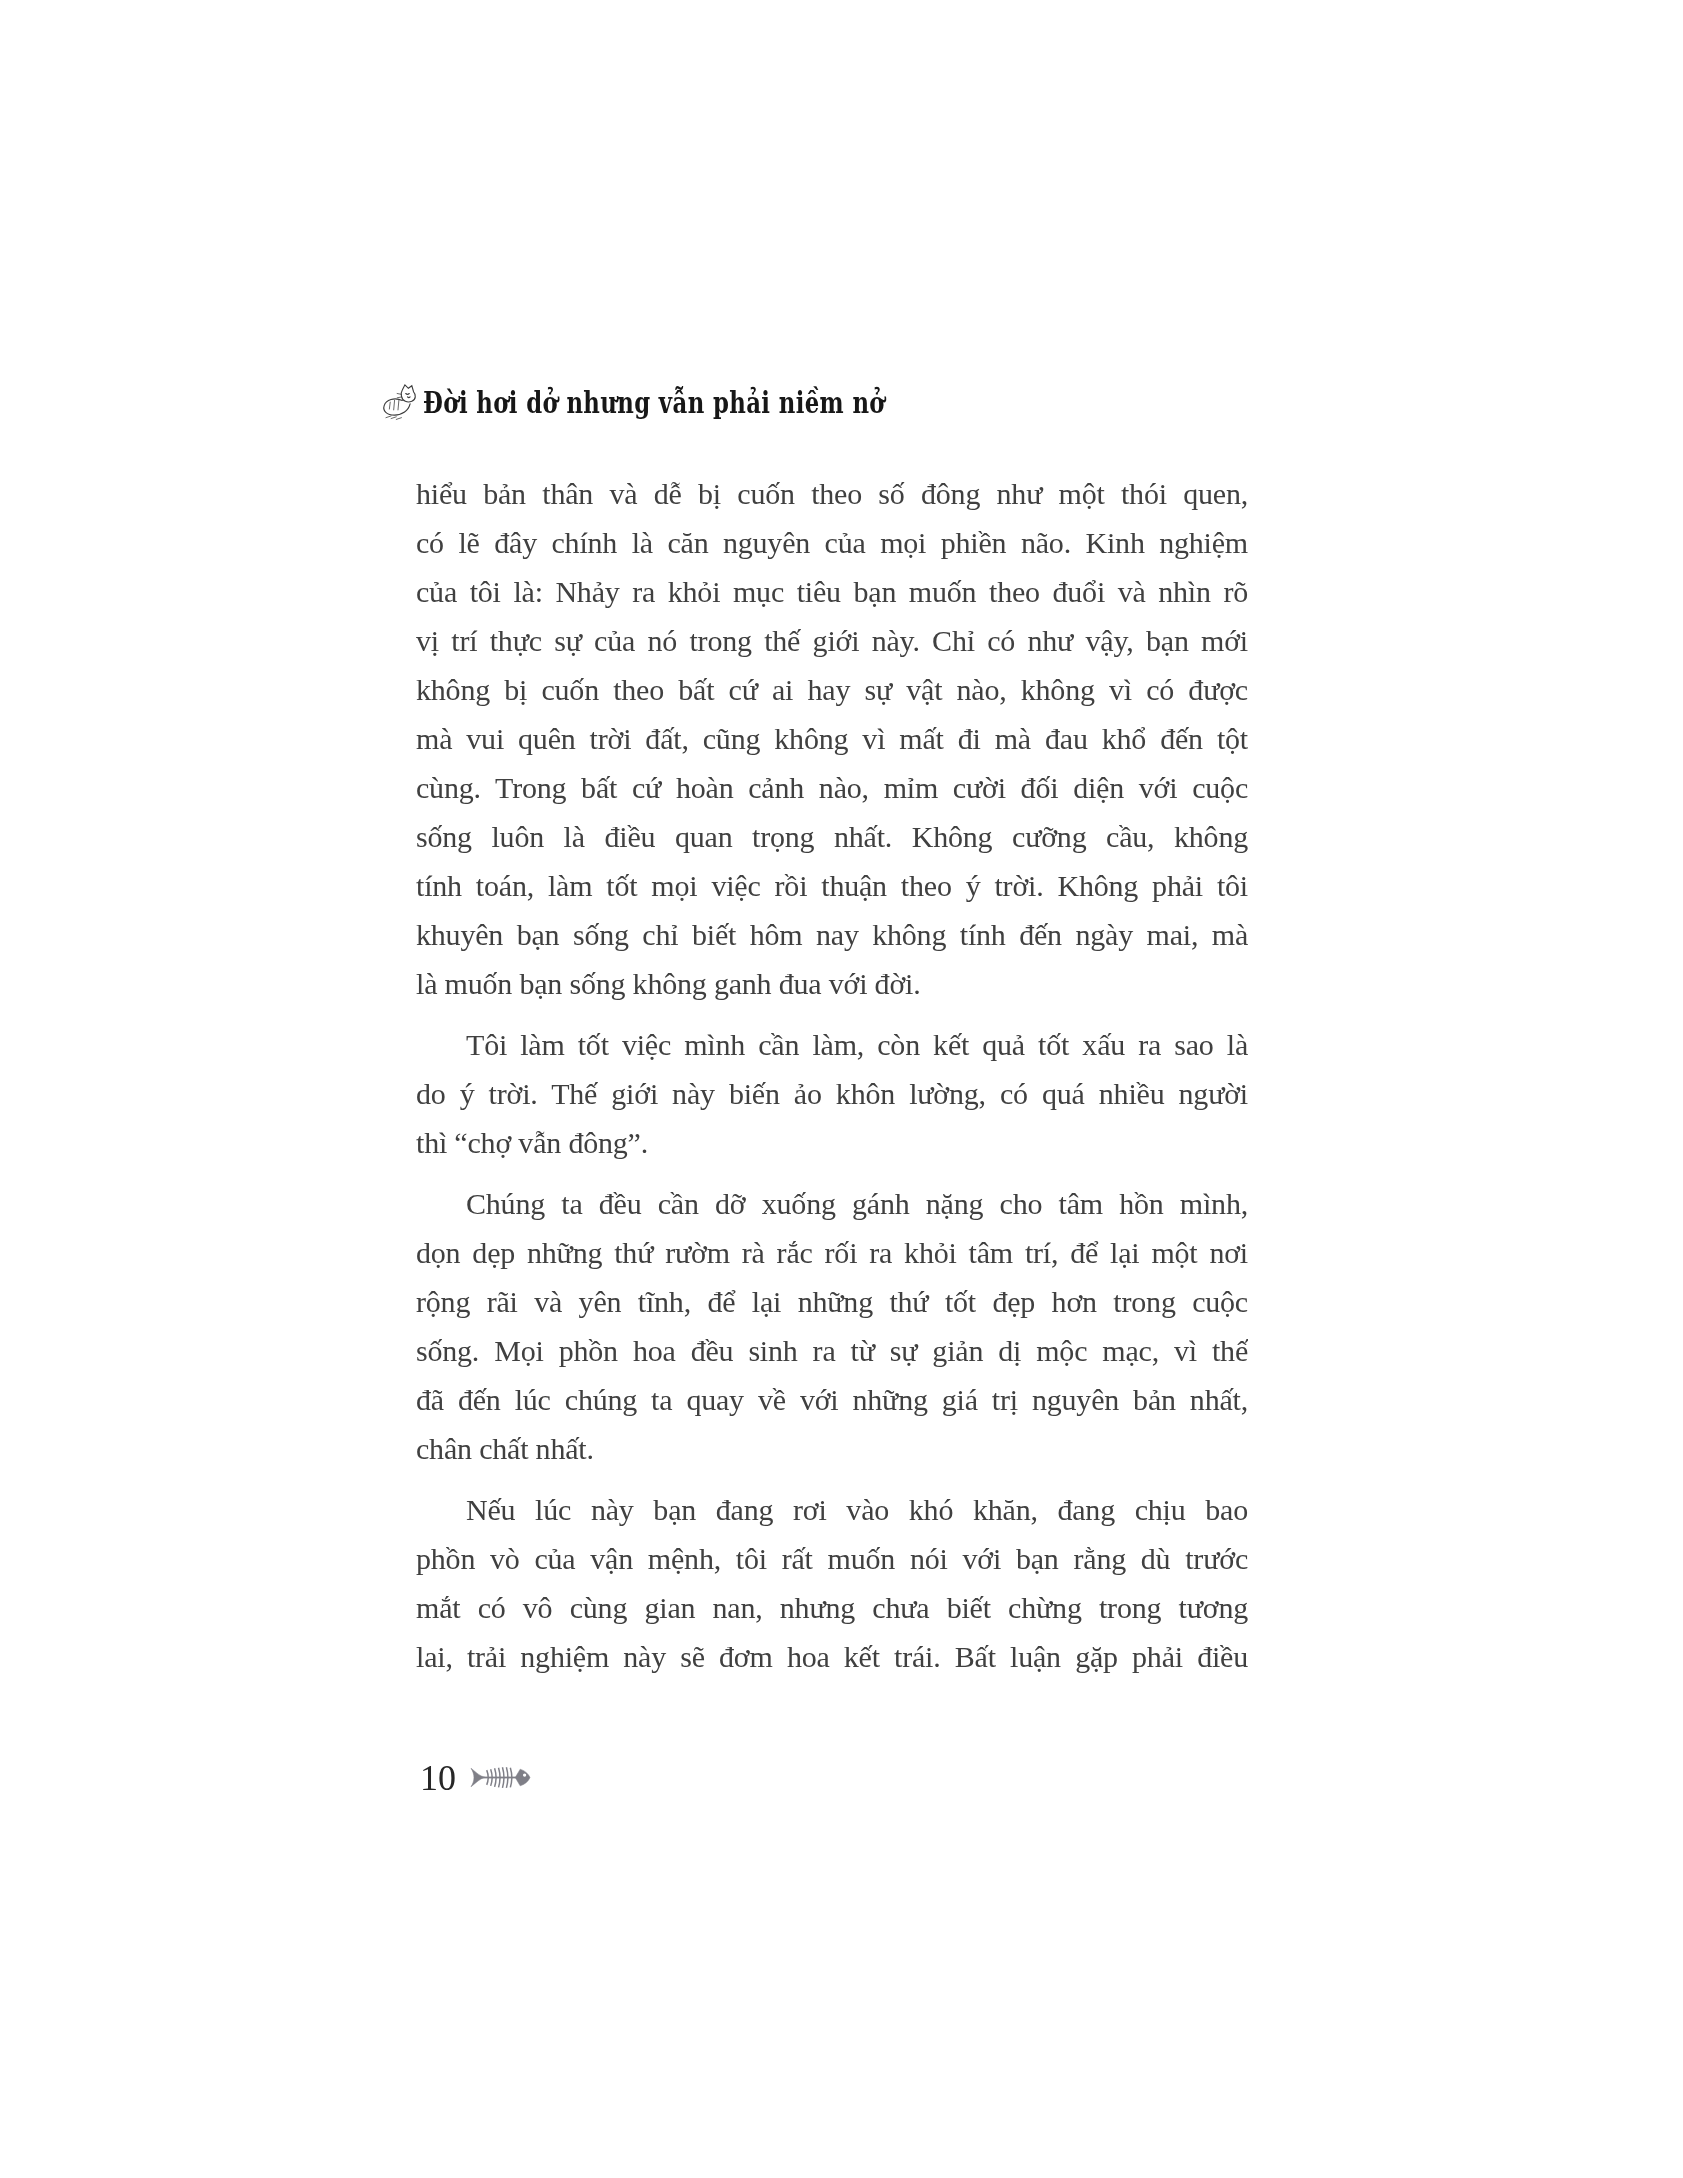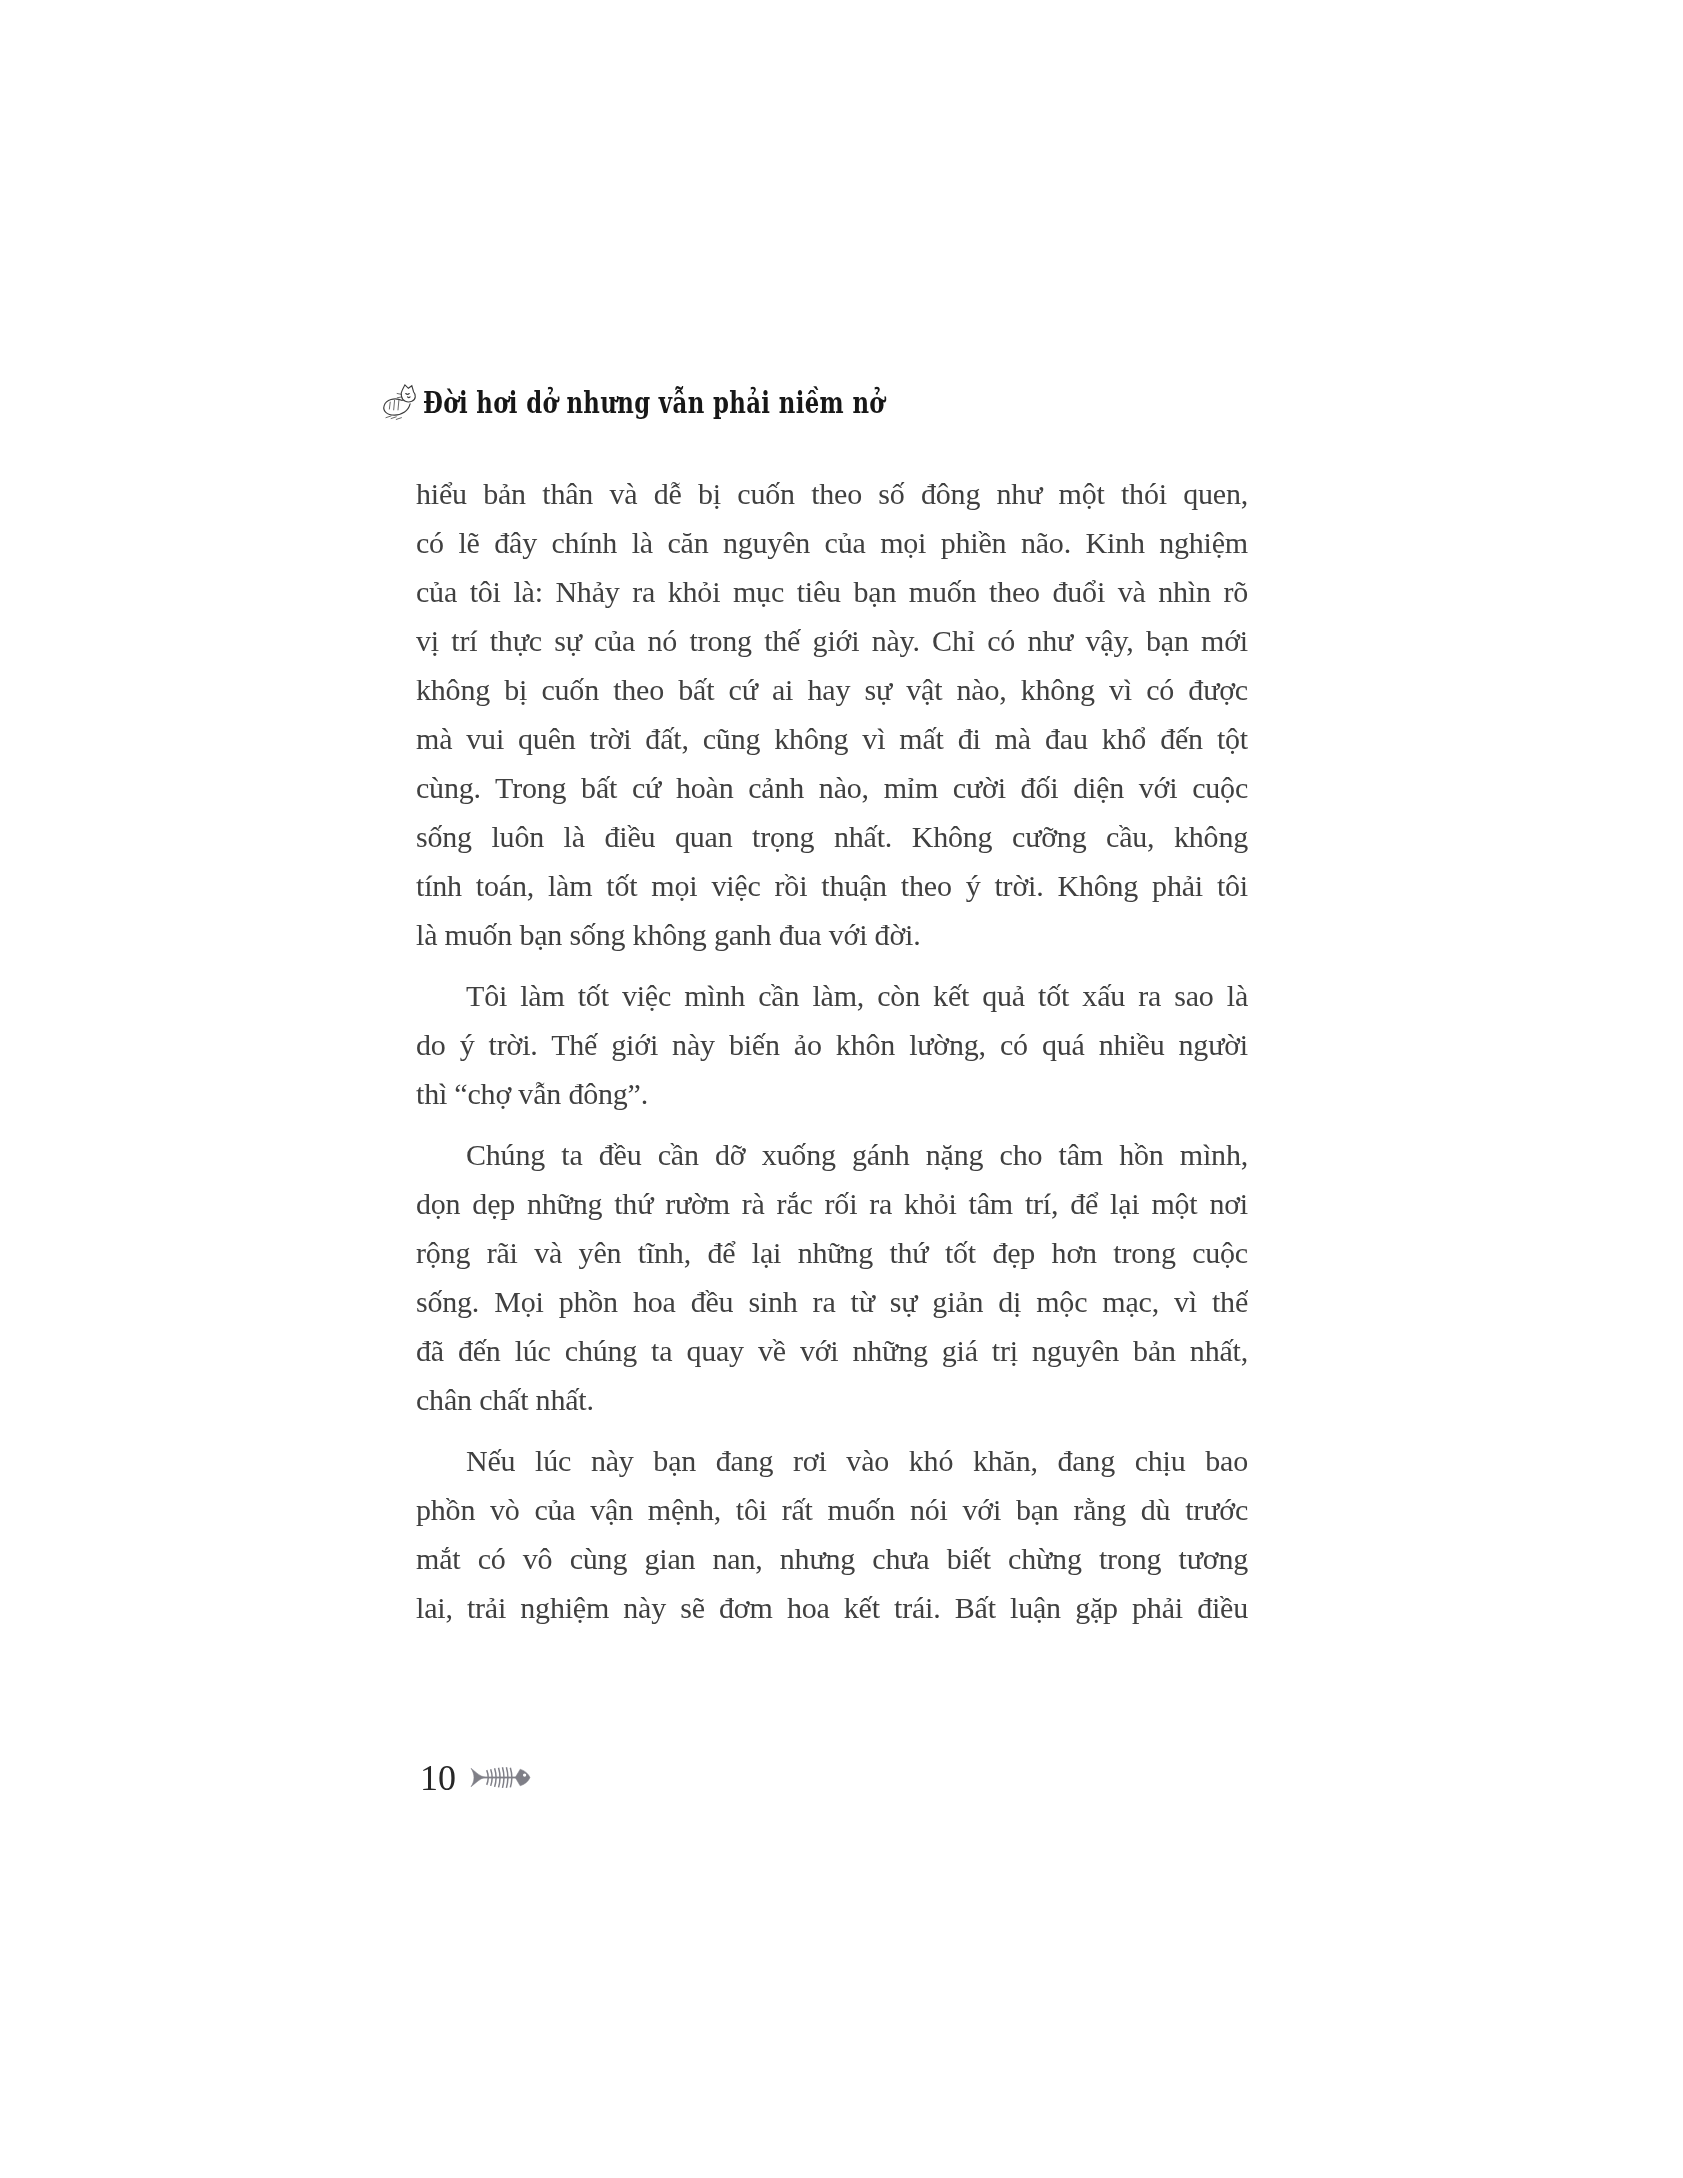--- a/index.html
+++ b/index.html
@@ -115,20 +115,21 @@
       <div class="para">
         <div class="line">hiểu bản thân và dễ bị cuốn theo số đông như một thói quen,</div>
         <div class="line">có lẽ đây chính là căn nguyên của mọi phiền não. Kinh nghiệm</div>
         <div class="line">của tôi là: Nhảy ra khỏi mục tiêu bạn muốn theo đuổi và nhìn rõ</div>
         <div class="line">vị trí thực sự của nó trong thế giới này. Chỉ có như vậy, bạn mới</div>
         <div class="line">không bị cuốn theo bất cứ ai hay sự vật nào, không vì có được</div>
         <div class="line">mà vui quên trời đất, cũng không vì mất đi mà đau khổ đến tột</div>
         <div class="line">cùng. Trong bất cứ hoàn cảnh nào, mỉm cười đối diện với cuộc</div>
         <div class="line">sống luôn là điều quan trọng nhất. Không cưỡng cầu, không</div>
         <div class="line">tính toán, làm tốt mọi việc rồi thuận theo ý trời. Không phải tôi</div>
+        <div class="line">khuyên bạn sống chỉ biết hôm nay không tính đến ngày mai, mà</div>
         <div class="line short">là muốn bạn sống không ganh đua với đời.</div>
       </div>
       <div class="para">
         <div class="line indent">Tôi làm tốt việc mình cần làm, còn kết quả tốt xấu ra sao là</div>
         <div class="line">do ý trời. Thế giới này biến ảo khôn lường, có quá nhiều người</div>
         <div class="line short">thì “chợ vẫn đông”.</div>
       </div>
       <div class="para">
         <div class="line indent">Chúng ta đều cần dỡ xuống gánh nặng cho tâm hồn mình,</div>
         <div class="line">dọn dẹp những thứ rườm rà rắc rối ra khỏi tâm trí, để lại một nơi</div>

